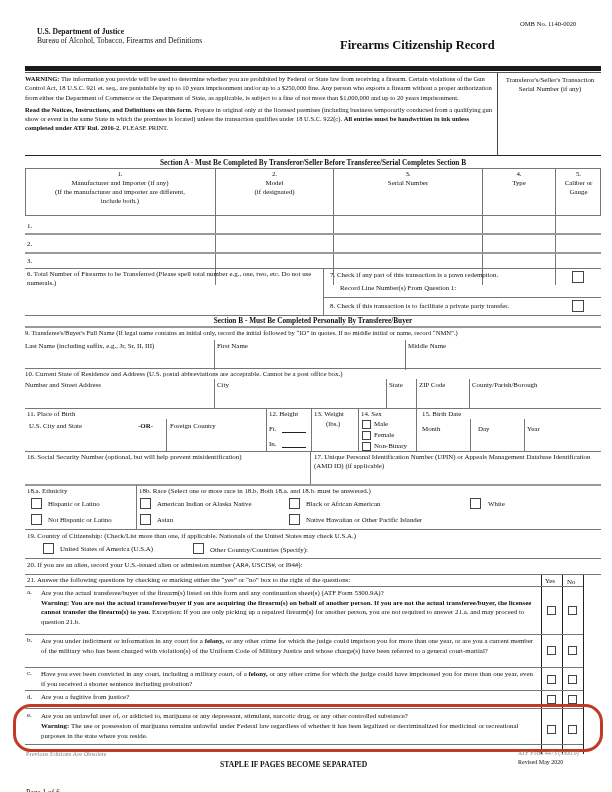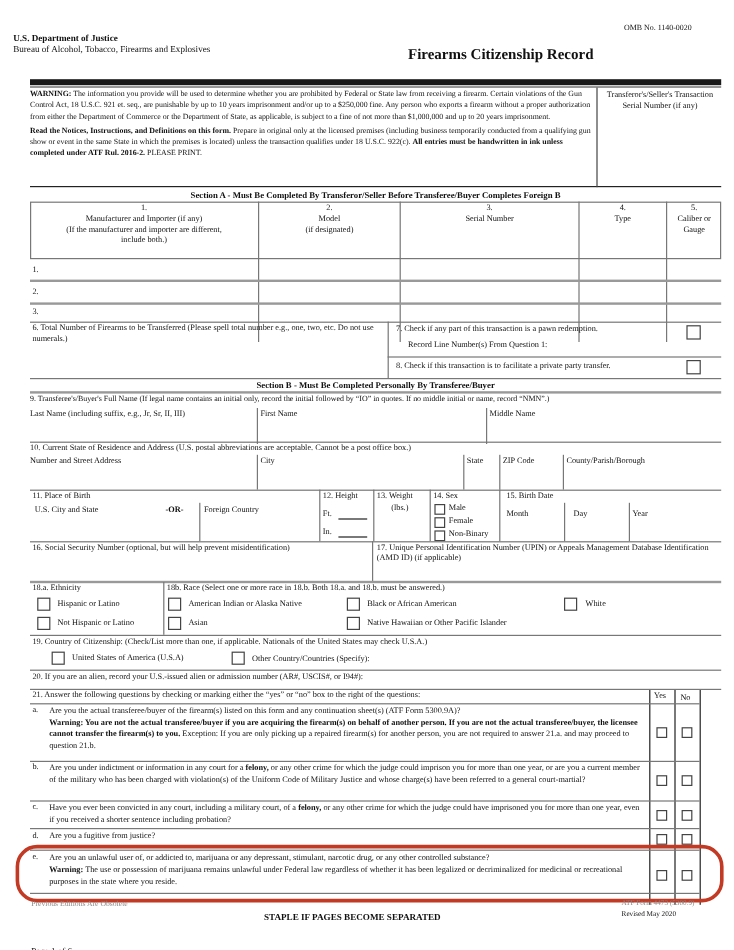--- a/index.html
+++ b/index.html
@@ -1,20 +1,20 @@
 <!DOCTYPE html>
 <html><head>
 <meta charset="utf-8">
 <style>
   * { box-sizing: border-box; margin: 0; padding: 0; }
   html, body { width: 612px; height: 792px; background: #ffffff; overflow: hidden; }
   body { font-family: "Liberation Serif", serif; color: #111; font-size: 7.2px; line-height: 1.3; position: relative; }
   .abs { position: absolute; }
   .b { font-weight: bold; }
-  .hdr-agency { left: 11px; top: 27px; font-size: 7.6px; line-height: 1.25; }
+  .hdr-agency { left: 37px; top: 27px; font-size: 7.6px; line-height: 1.25; }
   .omb { left: 520px; top: 20px; font-size: 6.6px; }
   .title { left: 340px; top: 37px; font-size: 12.5px; font-weight: bold; }
   .topbar { left: 25px; top: 66px; width: 576px; height: 5px; background: #1a1a1a; }
   .topbar2 { left: 25px; top: 72px; width: 576px; height: 1px; background: #555; }
 
   .warnbox { left: 25px; top: 73px; width: 576px; height: 83px; border-bottom: 1px solid #222; }
   .warn-text { left: 25px; top: 74px; width: 470px; font-size: 6.55px; line-height: 1.42; }
   .warn-text p { margin-bottom: 3px; }
   .warn-div { left: 497px; top: 73px; width: 1px; height: 83px; background: #444; }
   .serial { left: 499px; top: 75px; width: 102px; text-align: center; font-size: 6.9px; line-height: 1.35; }
@@ -29,35 +29,35 @@
   .wrap { white-space: normal; }
   .red-ring { left: 13px; top: 704px; width: 590px; height: 48px; border: 3px solid #c33a24; border-radius: 18px; }
   .footer { font-size: 6.9px; }
 </style>
 </head>
 <body>
 
 <div class="abs omb">OMB No. 1140-0020</div>
 <div class="abs hdr-agency">
   <div class="b">U.S. Department of Justice</div>
-  <div>Bureau of Alcohol, Tobacco, Firearms and Explosives</div>
+  <div>Bureau of Alcohol, Tobacco, Firearms and Definitions</div>
 </div>
 <div class="abs title">Firearms Citizenship Record</div>
 <div class="abs topbar"></div>
 <div class="abs topbar2"></div>
 
 <div class="abs warnbox"></div>
 <div class="abs warn-text">
   <p><span class="b">WARNING:</span> <span>The information you provide will be used to determine whether you are prohibited by Federal or State law from receiving a firearm. Certain violations of the Gun Control Act, 18 U.S.C. 921 et. seq., are punishable by up to 10 years imprisonment and/or up to a $250,000 fine. Any person who exports a firearm without a proper authorization from either the Department of Commerce or the Department of State, as applicable, is subject to a fine of not more than $1,000,000 and up to 20 years imprisonment.</span></p>
   <p><span class="b">Read the Notices, Instructions, and Definitions on this form.</span> <span>Prepare in original only at the licensed premises (including business temporarily conducted from a qualifying gun show or event in the same State in which the premises is located) unless the transaction qualifies under 18 U.S.C. 922(c).</span> <span class="b">All entries must be handwritten in ink unless completed under ATF Rul. 2016-2.</span> <span>PLEASE PRINT.</span></p>
 </div>
 <div class="abs warn-div"></div>
 <div class="abs serial">Transferor's/Seller's Transaction Serial Number (if any)</div>
 
-<div class="abs sec-title secA-title">Section A - Must Be Completed By Transferor/Seller Before Transferee/Buyer Completes Foreign B</div>
+<div class="abs sec-title secA-title">Section A - Must Be Completed By Transferor/Seller Before Transferee/Serial Completes Section B</div>
 
 <div class="abs" style="left:25px;top:168px;width:576px;height:48px;border:1px solid #777;"></div>
 <div class="abs vl" style="left:215px;top:168px;height:117px;"></div>
 <div class="abs vl" style="left:333px;top:168px;height:117px;"></div>
 <div class="abs vl" style="left:482px;top:168px;height:117px;"></div>
 <div class="abs vl" style="left:555px;top:168px;height:117px;"></div>
 
 <div class="abs txt wrap" style="left:25px;top:170px;width:190px;text-align:center;">
   <div>1.</div>
   <div>Manufacturer and Importer (if any)</div>

